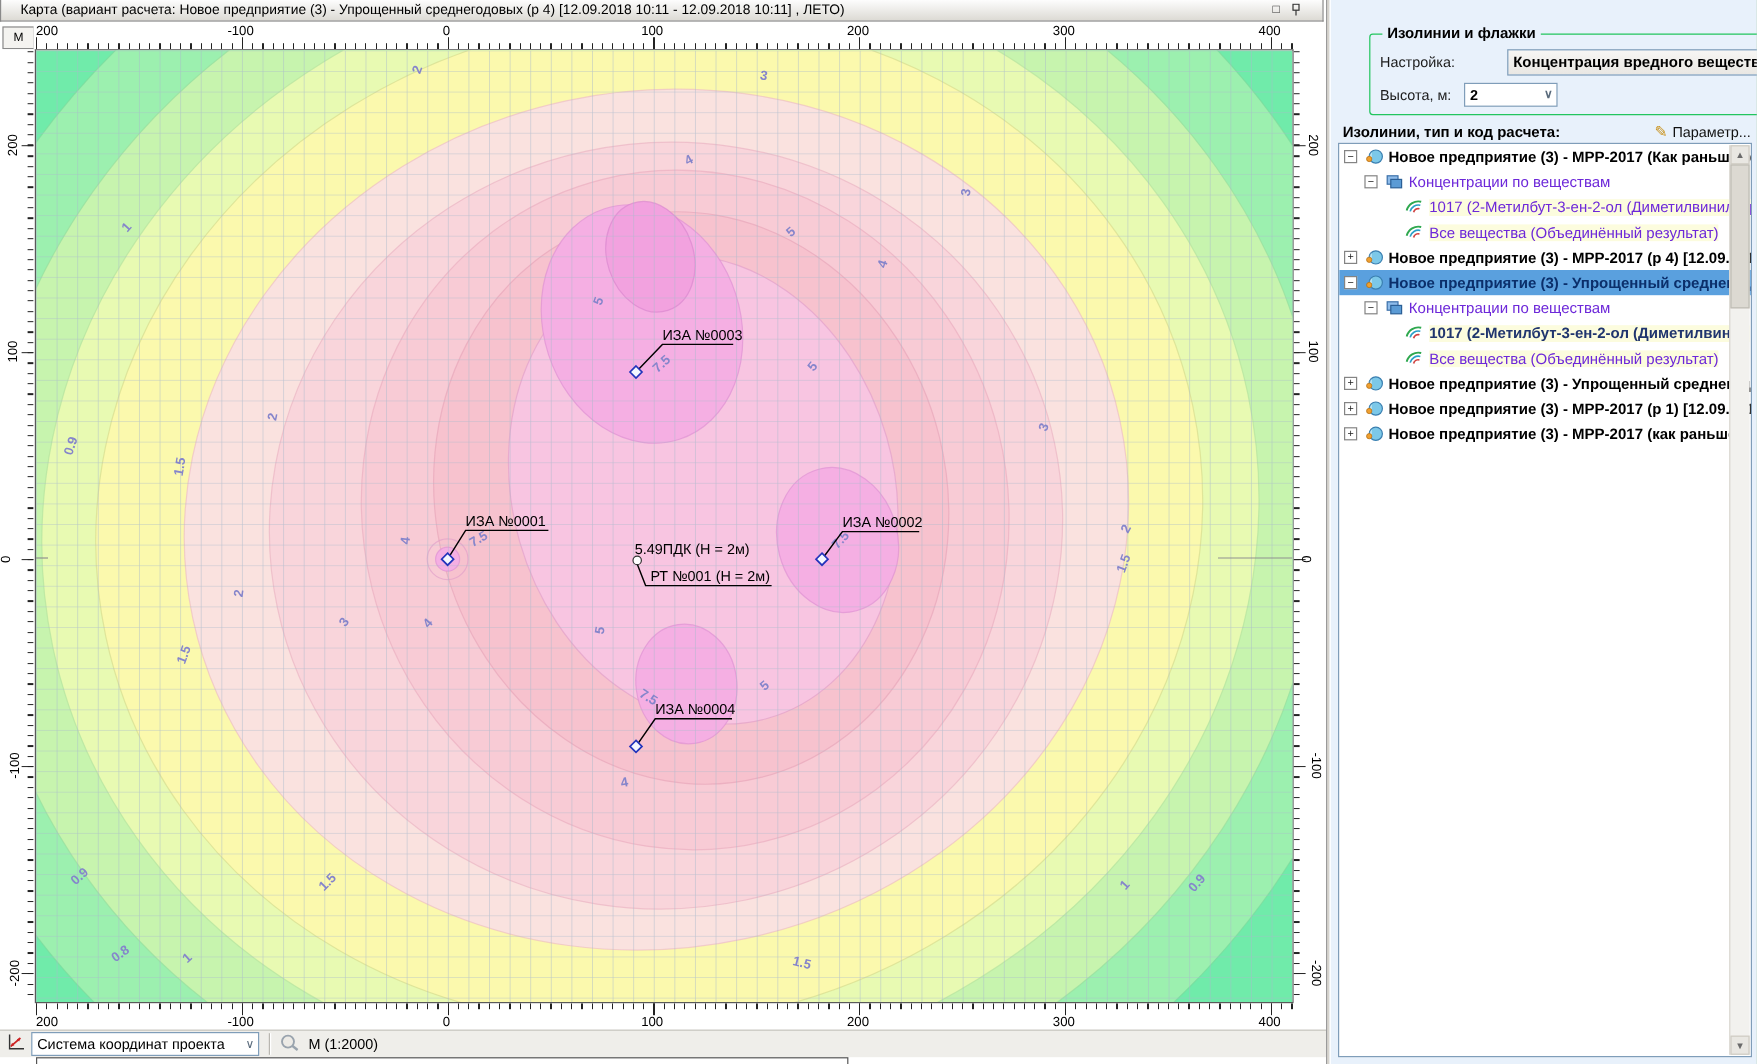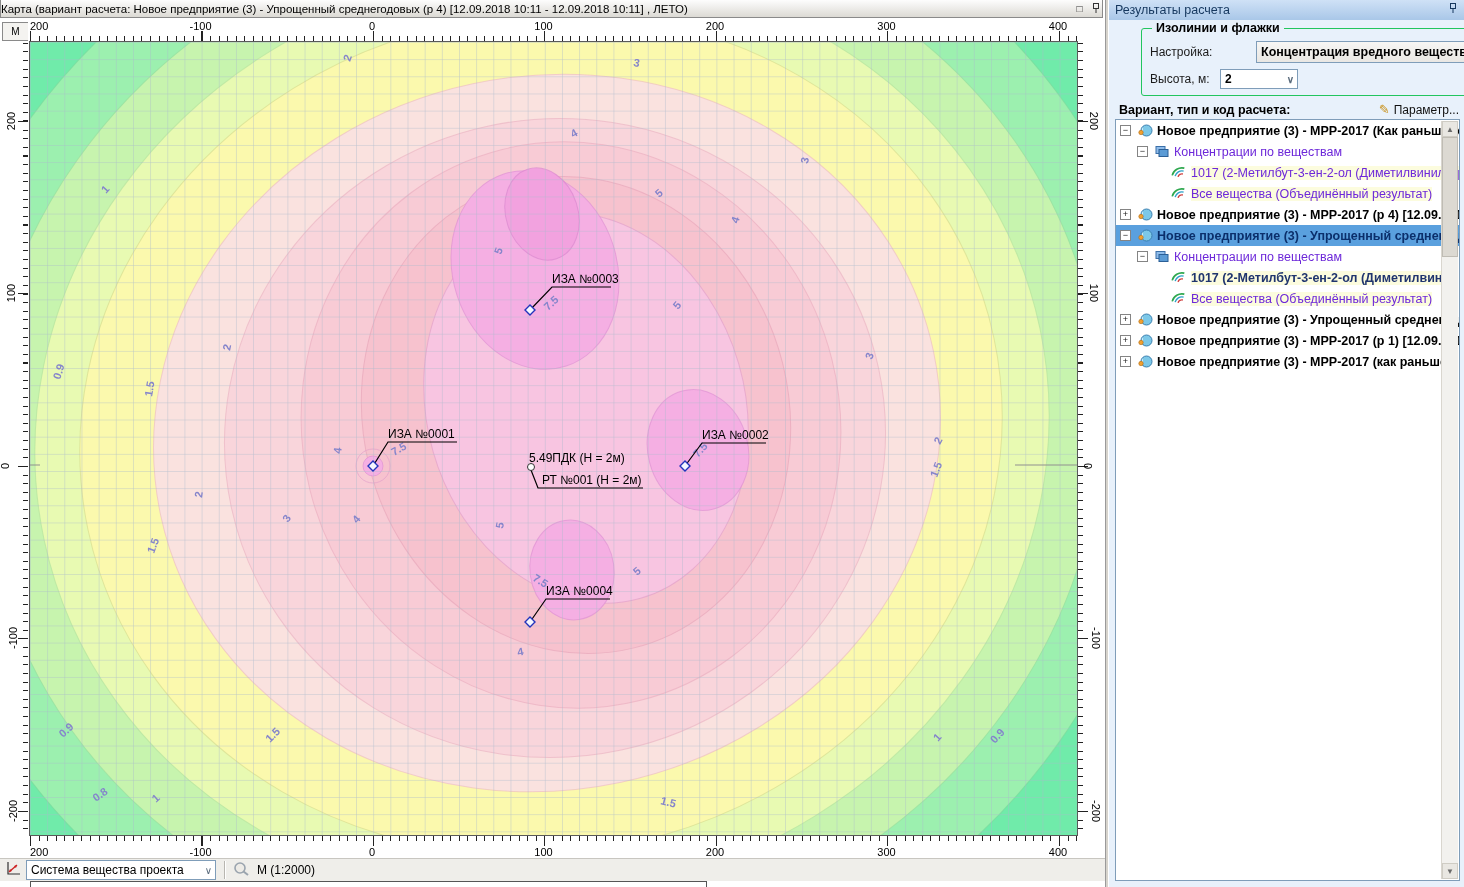--- a/index.html
+++ b/index.html
@@ -3,21 +3,21 @@
 <meta charset="utf-8">
 <style>
   html,body{margin:0;padding:0;}
   body{width:1464px;height:887px;overflow:hidden;background:#D6D3CC;
        font-family:"Liberation Sans",sans-serif;font-size:12px;color:#000;position:relative;}
   
   #map-window{position:absolute;left:0;top:0;width:1105px;height:887px;background:#FFFFFF;
               border-right:1px solid #9A9A9A;}
   .titlebar{position:absolute;left:0;top:0;width:1103px;height:18px;
             background:linear-gradient(#FDFDFD,#DCDAD4);border:1px solid #8A8A8A;border-top:none;
-            display:flex;align-items:center;padding:0 0;box-sizing:border-box;font-size:11.5px;}
+            display:flex;align-items:center;padding:0 16px;box-sizing:border-box;font-size:11.5px;}
   .titlebar .t{flex:1;white-space:nowrap;overflow:hidden;}
   .win-btn{width:13px;height:13px;display:flex;align-items:center;justify-content:center;
            margin-left:3px;color:#333;font-size:10px;cursor:default;}
   .corner-box{position:absolute;left:2px;top:22px;width:25px;height:17px;border:1px solid #8A8A8A;
               display:flex;align-items:center;justify-content:center;font-size:10px;background:#F4F3F0;}
   .ruler{position:absolute;background:#FFFFFF;overflow:hidden;}
   #ruler-top{left:28px;top:20px;width:1050px;height:21px;}
   #ruler-bottom{left:28px;top:836px;width:1050px;height:22px;}
   #ruler-left{left:0;top:41px;width:28px;height:794px;}
   #ruler-right{left:1078px;top:41px;width:27px;height:794px;}
@@ -232,66 +232,57 @@
   <div class="statusbar">
     <span class="icon16">
       <svg width="17" height="17" viewBox="0 0 17 17">
         <path d="M3 2v12h12" fill="none" stroke="#333" stroke-width="1.2"></path>
         <path d="M4 12L12 5" fill="none" stroke="#C22" stroke-width="1.4"></path>
         <path d="M12 5l-3 1 2 2z" fill="#C22"></path>
         <path d="M4 12l1-3 2 2z" fill="#C22"></path>
       </svg>
     </span>
     <div class="combo" id="coord-combo">
-      <span>Система вещества проекта</span>
+      <span>Система координат проекта</span>
       <span class="chev">∨</span>
     </div>
     <span class="sep"></span>
     <span class="icon16">
       <svg width="20" height="18" viewBox="0 0 20 18">
         <circle cx="9" cy="8" r="5" fill="#EDEBE6" stroke="#9AA4AE" stroke-width="1.6"></circle>
         <line x1="12.5" y1="11.5" x2="17" y2="15" stroke="#9AA4AE" stroke-width="2"></line>
       </svg>
     </span>
     <span id="scale-text">М (1:2000)</span>
   </div>
   <div id="bottom-clip-box"></div>
 </div>
 
 <div id="panel">
-  <div class="panel-header">
-    <span class="ph-title">Результаты расчета</span>
-    <span>
-      <svg width="10" height="11" viewBox="0 0 10 11">
-          <rect x="2.5" y="0.5" width="5" height="5" fill="none" stroke="#15375E"></rect>
-          <line x1="5" y1="5.5" x2="5" y2="10" stroke="#15375E"></line>
-        </svg>
-    </span>
-  </div>
 
   <div class="groupbox">
     <div class="groupbox-legend">Изолинии и флажки</div>
     <div class="gb-row" style="top:12px;">
       <span class="lbl" style="width:106px;">Настройка:</span>
       <div class="combo" id="param-combo">
         <span>Концентрация вредного вещества (в дол</span>
         <span class="chev">∨</span>
       </div>
     </div>
     <div class="gb-row" style="top:40px;justify-content:space-between;">
       <span class="lbl" style="width:70px;">Высота, м:</span>
       <div class="combo" id="height-combo">
         <span>2</span>
         <span class="chev">∨</span>
       </div>
     </div>
   </div>
 
   <div id="variant-row">
-    <span id="variant-label">Вариант, тип и код расчета:</span>
+    <span id="variant-label">Изолинии, тип и код расчета:</span>
     <span id="settings-btn">
       <span class="pencil">✎</span>
       <span>Параметр...</span>
     </span>
   </div>
 
   <div id="tree-box">
     <div id="tree-rows">
         <div class="tree-row" style="padding-left: 4px;">
           <span class="expander">−</span>

